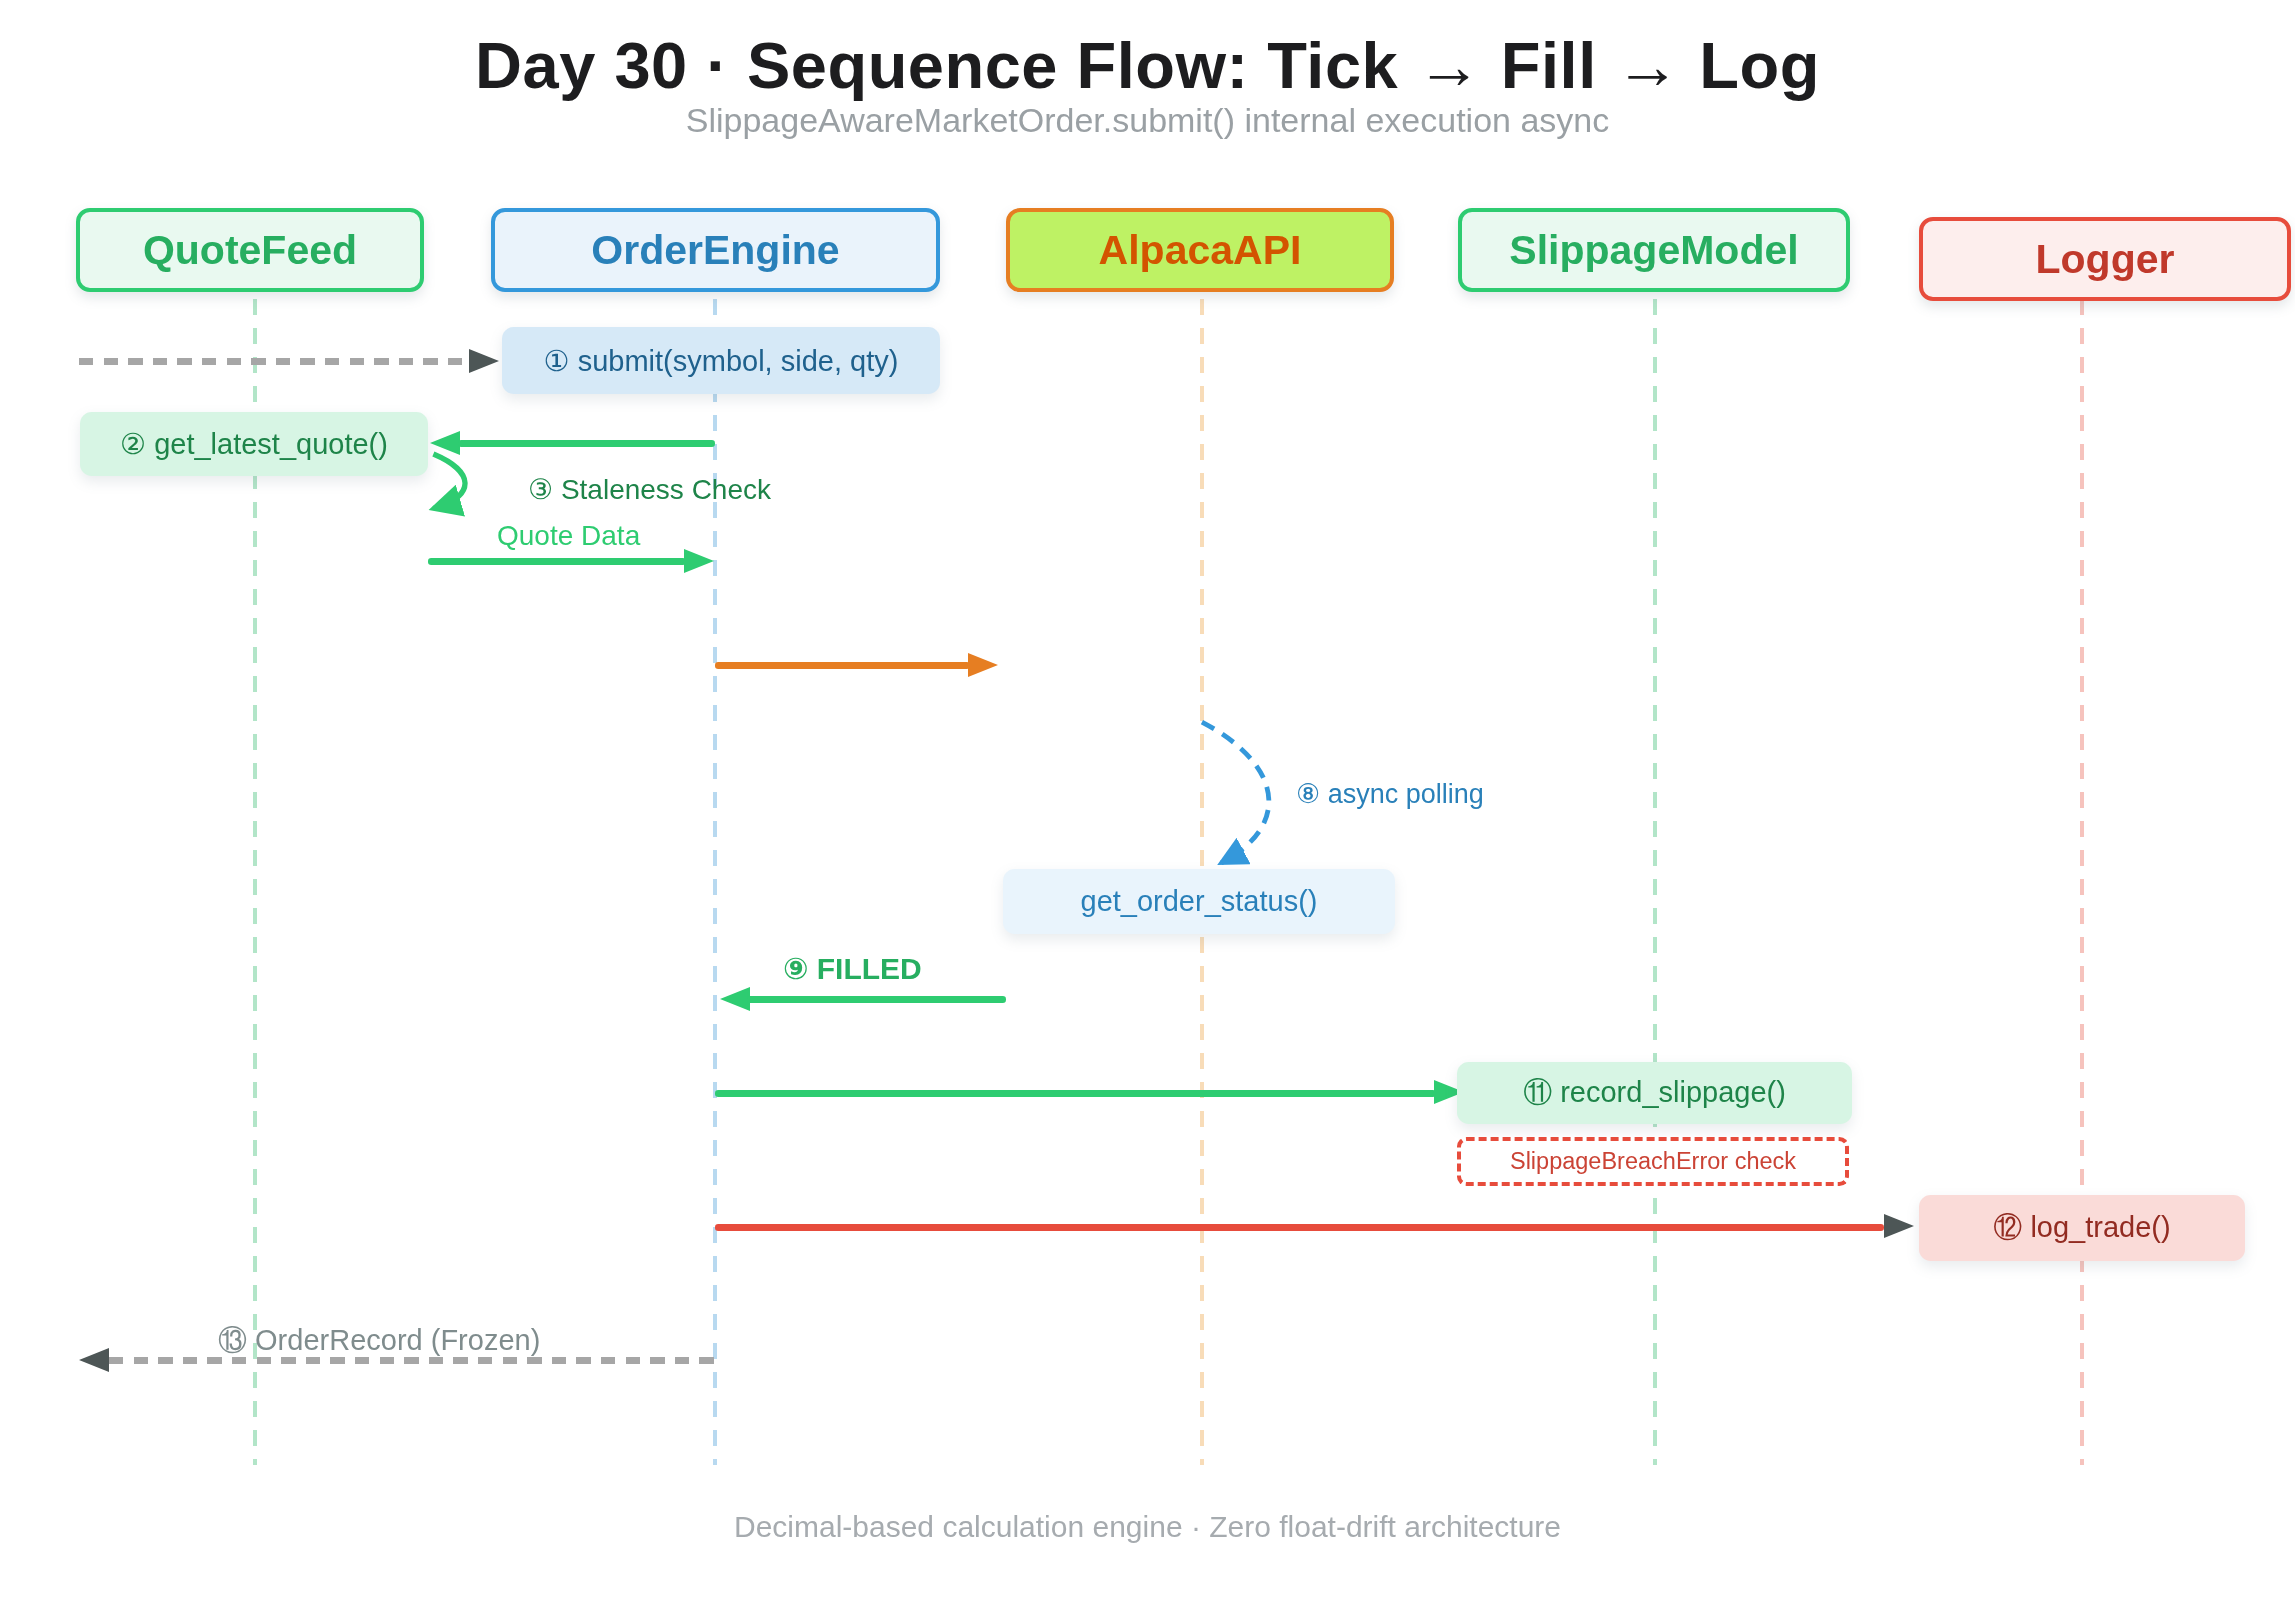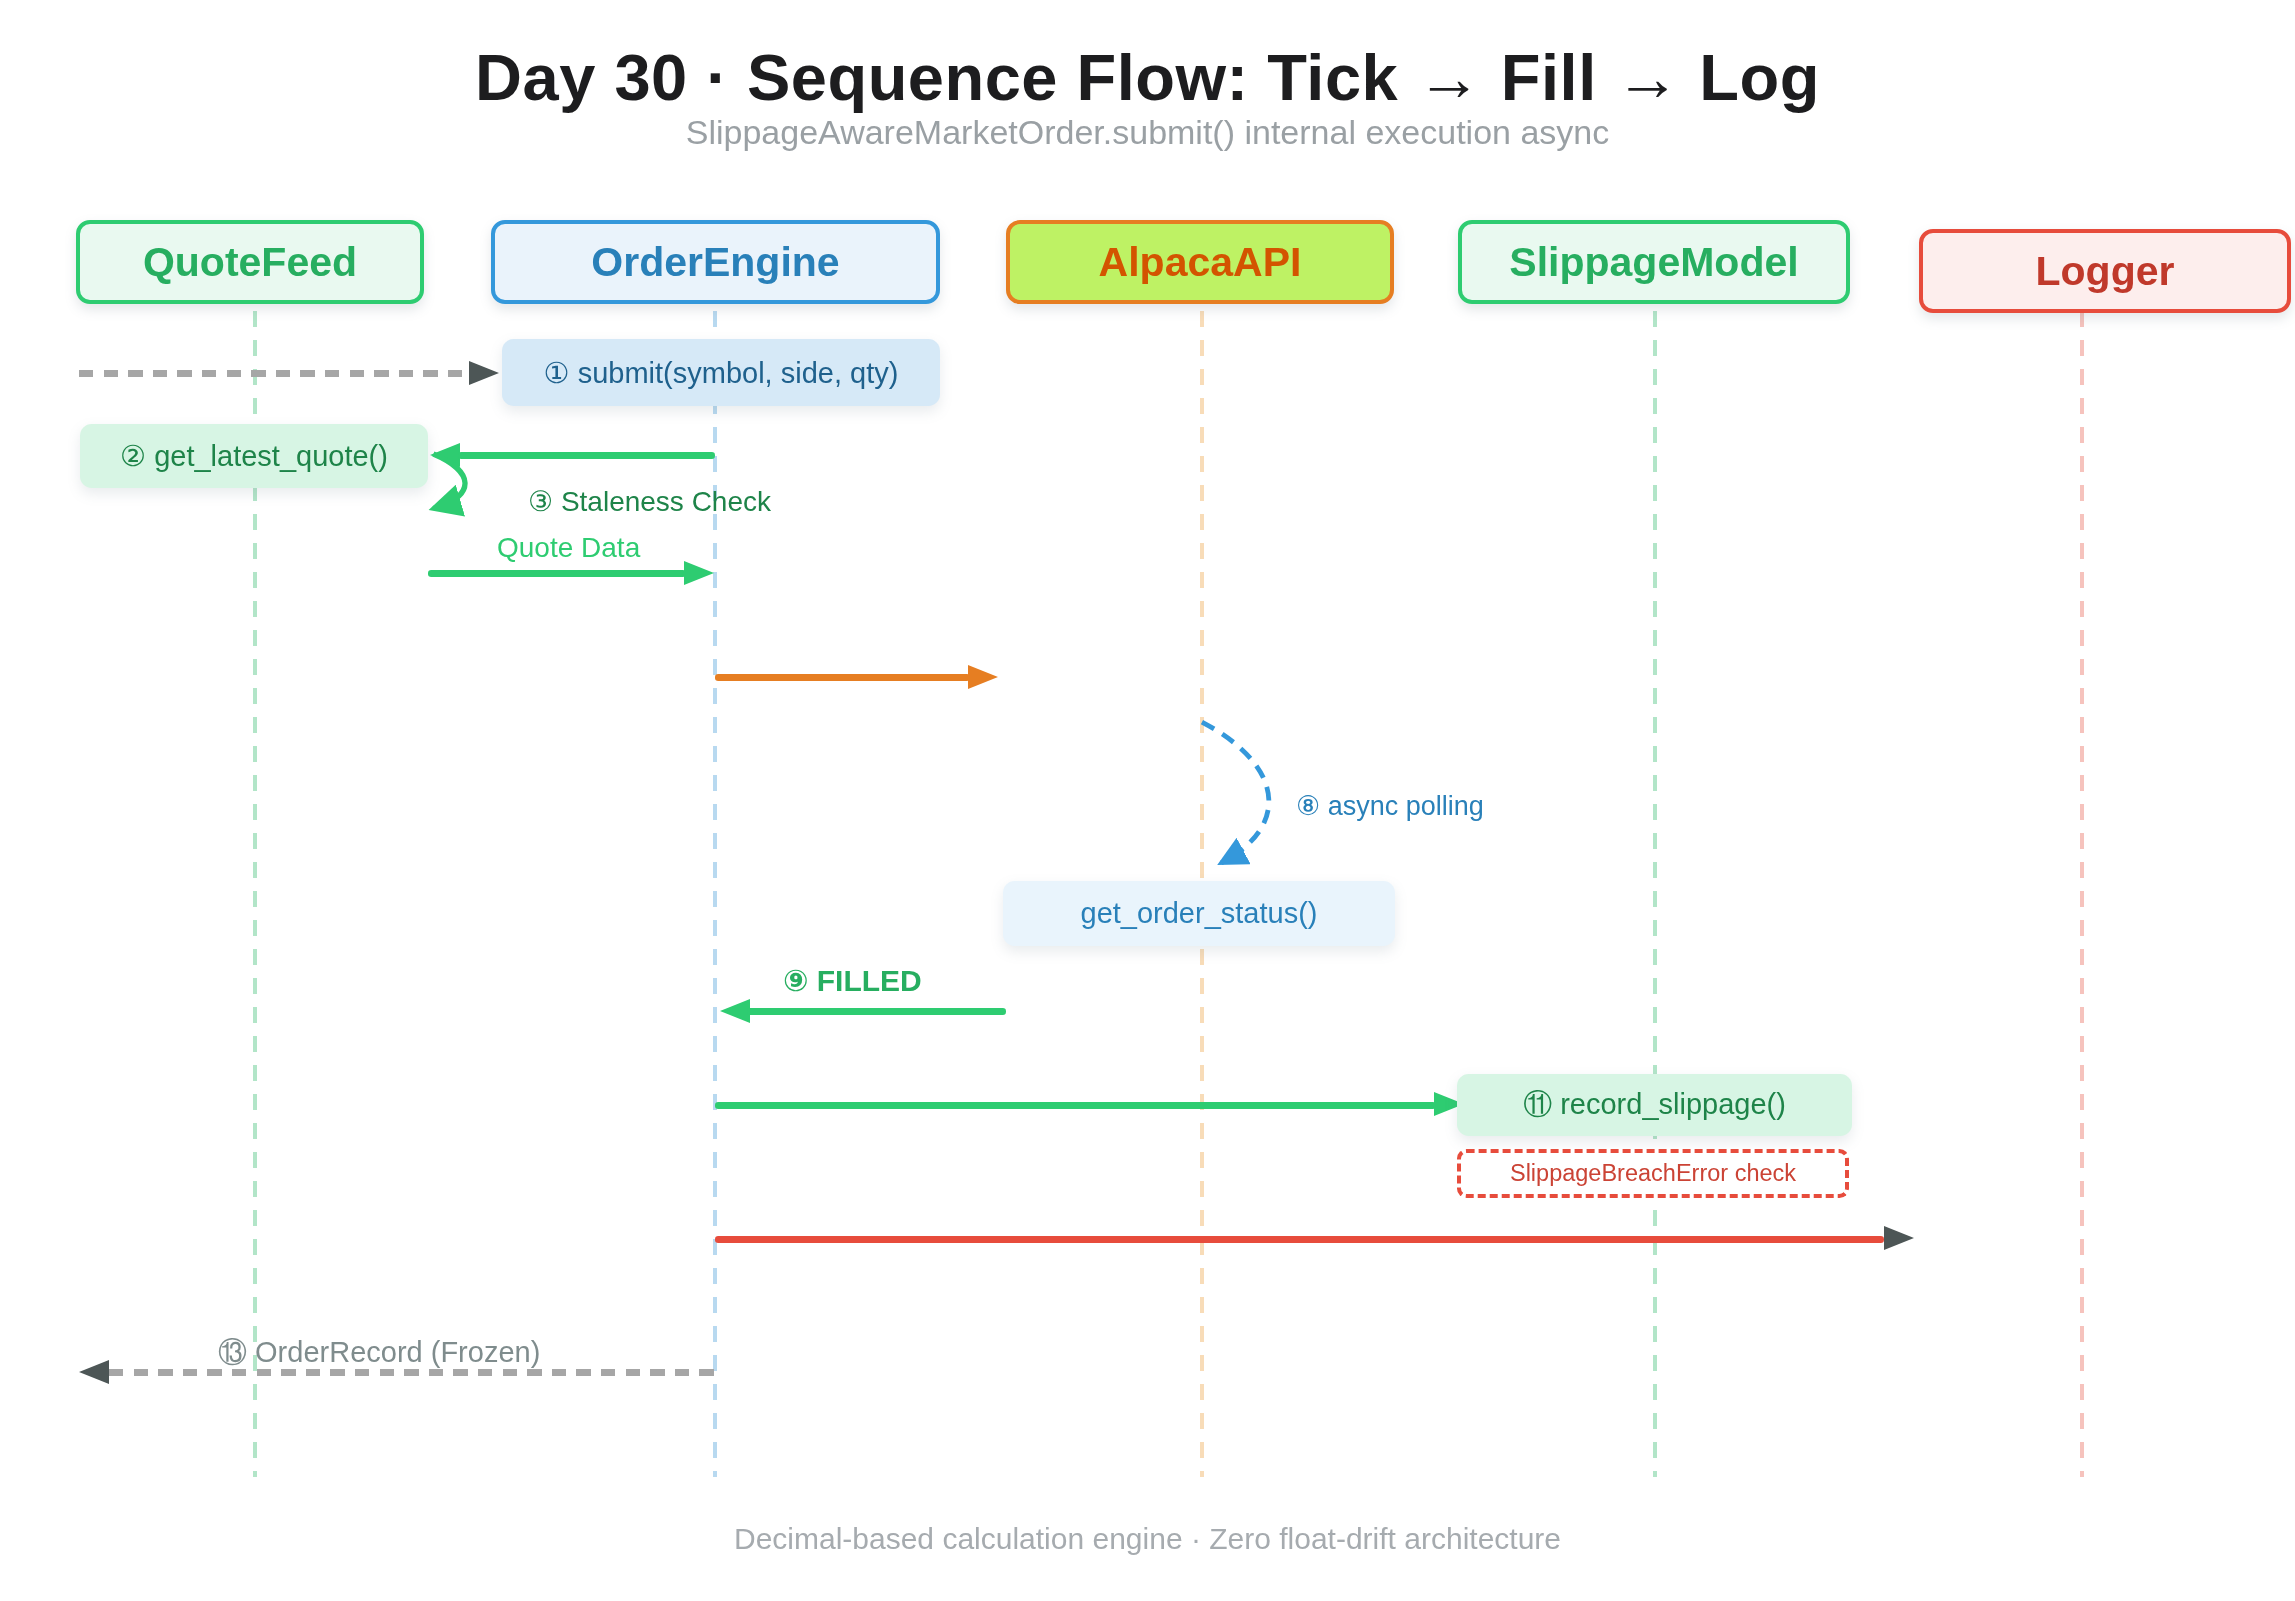--- a/index.html
+++ b/index.html
@@ -1,20 +1,20 @@
 <!DOCTYPE html>
 <html style="font-size:8.5px"><head>
 <meta charset="utf-8">
 <style>
   html,body{margin:0;padding:0;background:#ffffff;}
   .stage{
     position:relative;width:2295px;height:1602px;background:#ffffff;overflow:hidden;
     font-family:"Liberation Sans","DejaVu Sans",sans-serif;
   }
-  .abs{position:absolute;margin-top:12px;}
+  .abs{position:absolute;}
   .center{display:flex;align-items:center;justify-content:center;text-align:center;}
 
   
   .title{left:0;top:28px;width:2295px;font-size:65px;font-weight:bold;color:#1d1d1f;letter-spacing:0.5px;}
   .subtitle{left:0;top:101px;width:2295px;font-size:34px;color:#9aa0a4;}
   .footer{left:0;top:1510px;width:2295px;font-size:30px;color:#a6abaf;}
 
   
   .actor{
     height:84px;border-radius:14px;border:4.8px solid;box-sizing:border-box;
@@ -134,20 +134,23 @@
   <div class="abs center msgbox mb-green" style="left:1457px;top:1062px;width:395px;height:62px;">
     <span>⑪ record_slippage()</span>
   </div>
 
   <div class="abs center breachbox" style="left:1457px;top:1137px;width:392px;height:49px;">
     <span>SlippageBreachError check</span>
   </div>
 
   <div class="abs shaft shaft-red" style="left:715px;top:1224px;width:1169px;"></div>
   <div class="abs head head-right h-dark" style="left:1884px;top:1214px;"></div>
+  <div class="abs center msgbox mb-red" style="left:1919px;top:1195px;width:326px;height:66px;">
+    <span>⑫ log_trade()</span>
+  </div>
 
   <div class="abs freetext t-gray" style="left:218px;top:1321px;font-size:29px;">⑬ OrderRecord (Frozen)</div>
   <div class="abs head head-left h-dark" style="left:79px;top:1348px;"></div>
   <div class="abs shaft shaft-dash-gray" style="left:109px;top:1357px;width:606px;"></div>
 
   <svg class="overlay" width="2295" height="1602" viewBox="0 0 4300 3000">
     <defs>
       <marker id="mgreen" viewBox="0 0 10 10" refX="8.5" refY="5" markerWidth="62" markerHeight="62" orient="auto" markerUnits="userSpaceOnUse">
         <path d="M0,0 L10,5 L0,10 z" fill="#2ecc71"></path>
       </marker>

